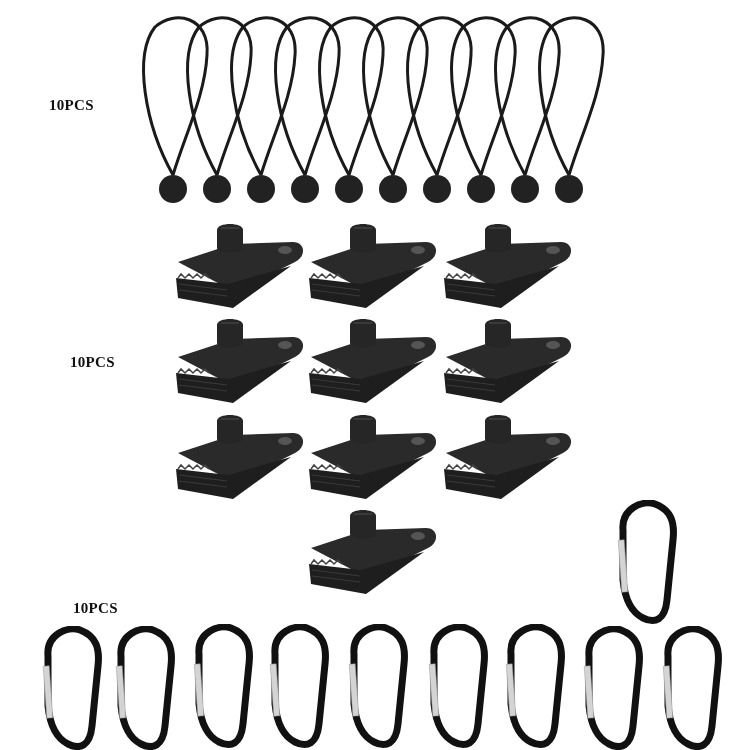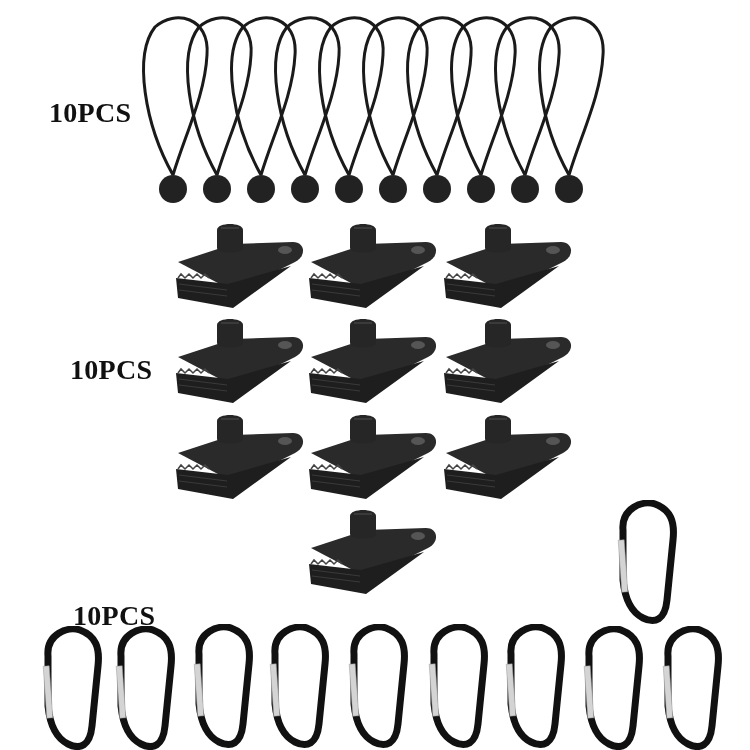--- a/index.html
+++ b/index.html
@@ -1,21 +1,21 @@
 <!DOCTYPE html>
 <html><head>
 <meta charset="utf-8">
 <style>
   html, body { margin: 0; padding: 0; background: #ffffff; }
   .canvas { position: relative; width: 750px; height: 750px; overflow: hidden; background: #ffffff; }
   .label {
     position: absolute;
     font-family: "Liberation Serif", "DejaVu Serif", serif;
     font-weight: bold;
-    font-size: 28px;
+    font-size: 15px;
     color: #111111;
     letter-spacing: 0.3px;
   }
   .item { position: absolute; }
   svg { display: block; }
 </style>
 </head>
 <body>
 
 <div class="canvas">

